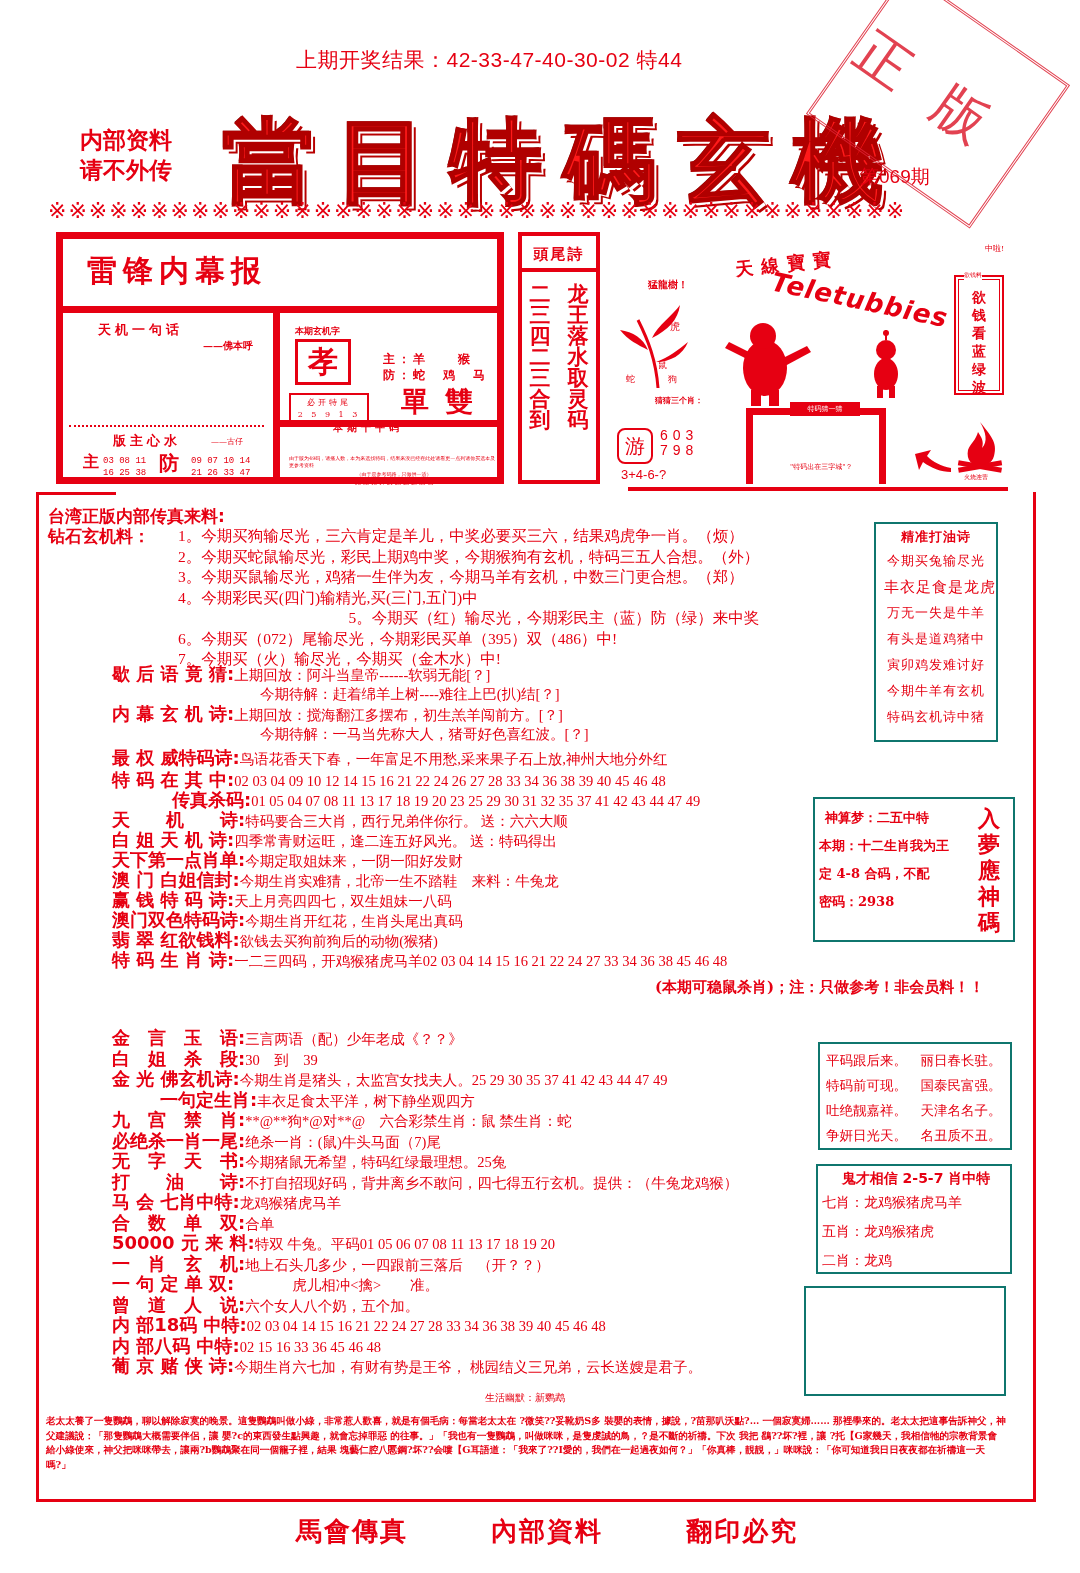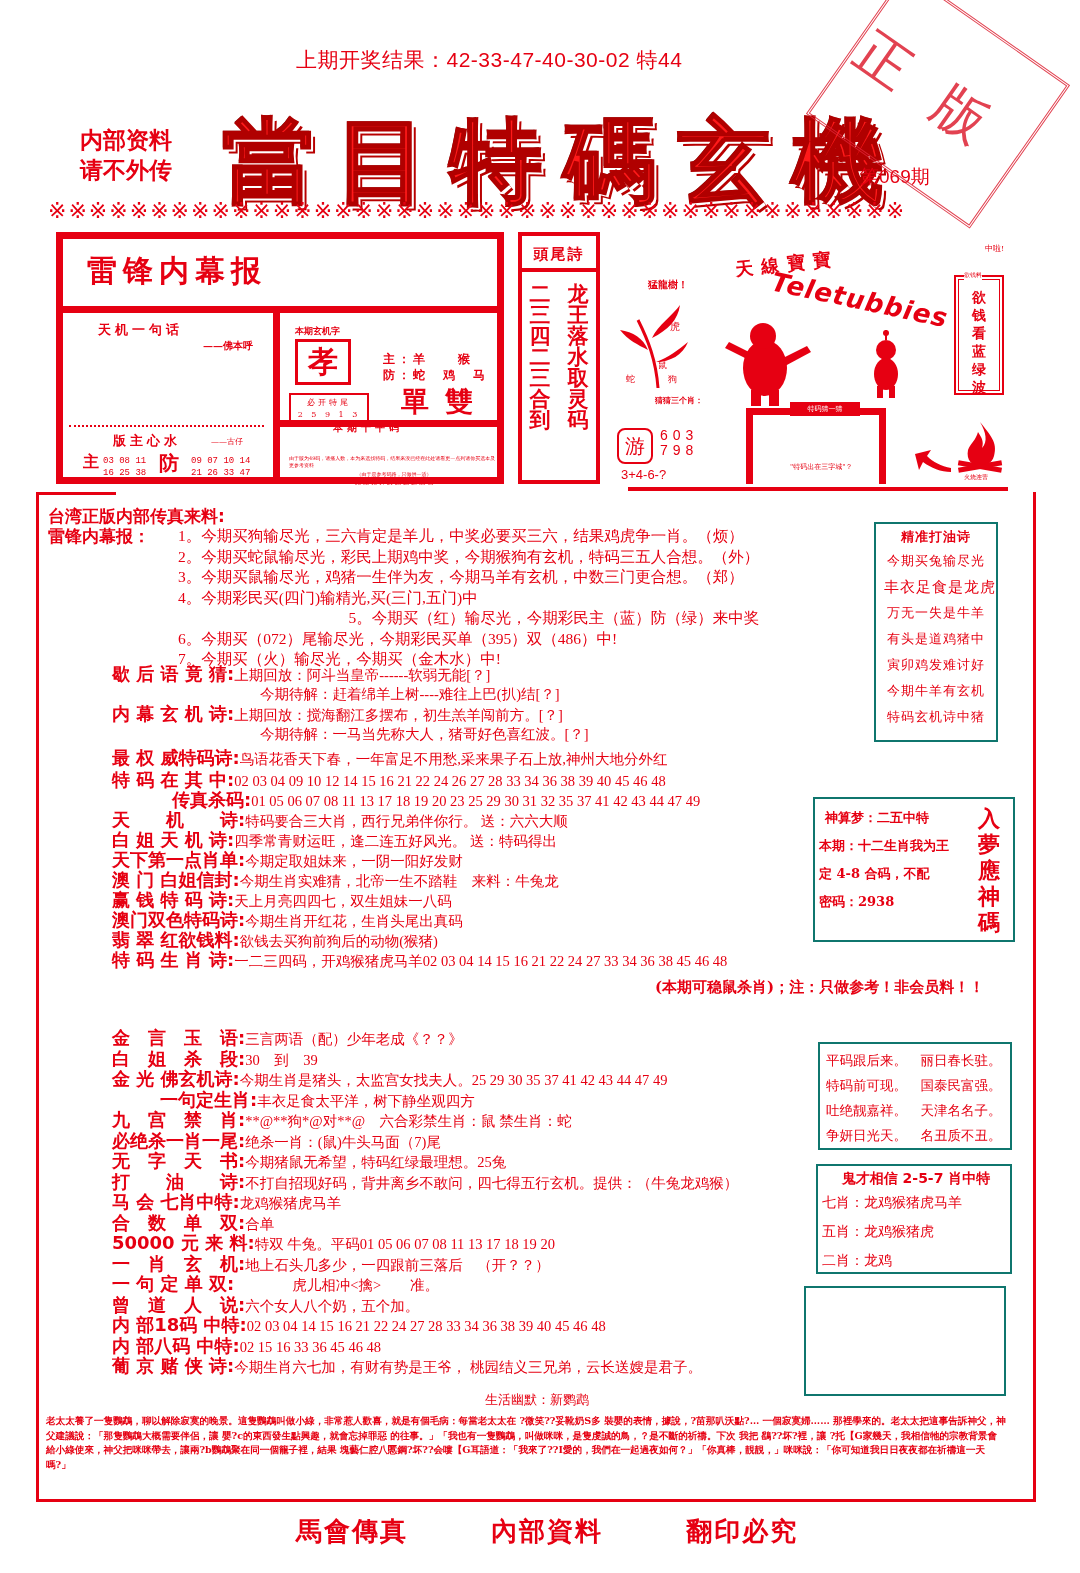--- a/index.html
+++ b/index.html
@@ -72,21 +72,21 @@
   .line { position:absolute; white-space:nowrap; font-size:15px; line-height:20px; }
   .lbl { font-weight:bold; font-size:18px; letter-spacing:0; display:inline-block; font-family:"DejaVu Sans", sans-serif; }
   .val { font-size:14.5px; font-family:"Liberation Serif", "DejaVu Serif", serif; }
   .hdr { font-size:17px; font-weight:bold; font-family:"DejaVu Sans", sans-serif; }
   .item { font-size:15.5px; font-family:"Liberation Serif", serif; }
 
   .side-box { position:absolute; border:2px solid #0f766e; background:#fff; }
   .poem-line { font-size:15px; line-height:26px; letter-spacing:1px; text-align:center; font-family:"Liberation Serif", serif; }
 
   .notice { left: 655px; top: 978px; font-size: 15px; font-weight: bold; }
-  .humor-title { left: 485px; top: 1391px; font-size: 13px; }
+  .humor-title { left: 485px; top: 1391px; font-size: 10px; }
   .humor { left: 46px; top: 1414px; width: 960px; font-size: 9.6px; line-height: 14.5px; font-weight: bold; }
   .footer { left: 296px; top: 1514px; font-size: 26px; font-weight: bold; letter-spacing: 2px; word-spacing: 0; }
   .footer span { margin-right: 72px; }
 </style>
 </head>
 <body>
 
 <div class="abs last-result">上期开奖结果：42-33-47-40-30-02 特44</div>
 <div class="abs internal">
   <div>内部资料</div>
@@ -197,21 +197,21 @@
   <text x="14" y="59" font-size="6" fill="#e60012">火烧连营</text>
 </svg>
 <svg class="abs" style="left:915px;top:448px;width:38px;height:26px;" viewBox="0 0 38 26">
   <path d="M36 20 C26 18 18 14 12 8 L16 2 L0 6 L4 22 L8 14 C16 20 26 24 36 24Z" fill="#e60012"></path>
 </svg>
 <div class="abs divider-top"></div>
 
 <div class="abs main-box"></div>
 
 <div class="abs line hdr" style="left:48px;top:506px;">台湾正版内部传真来料:</div>
-<div class="abs line hdr" style="left:48px;top:526px;">雷锋内幕报：</div>
+<div class="abs line hdr" style="left:48px;top:526px;">钻石玄机料：</div>
 <div class="abs" style="left:178px;top:526px;">
   <div class="line item" style="position:relative;height:20.5px;">1。今期买狗输尽光，三六肯定是羊儿，中奖必要买三六，结果鸡虎争一肖。（烦）</div>
   <div class="line item" style="position:relative;height:20.5px;">2。今期买蛇鼠输尽光，彩民上期鸡中奖，今期猴狗有玄机，特码三五人合想。（外）</div>
   <div class="line item" style="position:relative;height:20.5px;">3。今期买鼠输尽光，鸡猪一生伴为友，今期马羊有玄机，中数三门更合想。（郑）</div>
   <div class="line item" style="position:relative;height:20.5px;">4。今期彩民买(四门)输精光,买(三门,五门)中</div>
   <div class="line item" style="position:relative;height:20.5px;text-align:right;">5。今期买（红）输尽光，今期彩民主（蓝）防（绿）来中奖</div>
   <div class="line item" style="position:relative;height:20.5px;">6。今期买（072）尾输尽光，今期彩民买单（395）双（486）中!</div>
   <div class="line item" style="position:relative;height:20.5px;">7。今期买（火）输尽光，今期买（金木水）中!</div>
 </div>
 
@@ -226,21 +226,21 @@
   <div class="poem-line" style="font-size:13px;">特码玄机诗中猪</div>
 </div>
 
 <div class="abs" style="left:112px;top:664px;">
   <div class="line" style="position:relative;height:20px;"><span class="lbl">歇 后 语 竟 猜:</span><span class="val">上期回放：阿斗当皇帝------软弱无能[？]</span></div>
   <div class="line" style="position:relative;height:20px;padding-left:148px;"><span class="val">今期待解：赶着绵羊上树----难往上巴(扒)结[？]</span></div>
   <div class="line" style="position:relative;height:20px;"><span class="lbl">内 幕 玄 机 诗:</span><span class="val">上期回放：搅海翻江多摆布，初生羔羊闯前方。[？]</span></div>
   <div class="line" style="position:relative;height:20px;padding-left:148px;"><span class="val">今期待解：一马当先称大人，猪哥好色喜红波。[？]</span></div>
   <div class="line" style="position:relative;height:22px;margin-top:4px;"><span class="lbl">最 权 威特码诗:</span><span class="val">鸟语花香天下春，一年富足不用愁,采来果子石上放,神州大地分外红</span></div>
   <div class="line" style="position:relative;height:20px;"><span class="lbl">特 码 在 其 中:</span><span class="val">02 03 04 09 10 12 14 15 16 21 22 24 26 27 28 33 34 36 38 39 40 45 46 48</span></div>
-  <div class="line" style="position:relative;height:20px;padding-left:60px;"><span class="lbl">传真杀码:</span><span class="val">01 05 06 07 08 11 13 17 18 19 20 23 25 29 30 31 32 35 37 41 42 43 44 47 49</span></div>
+  <div class="line" style="position:relative;height:20px;padding-left:60px;"><span class="lbl">传真杀码:</span><span class="val">01 05 04 07 08 11 13 17 18 19 20 23 25 29 30 31 32 35 37 41 42 43 44 47 49</span></div>
   <div class="line" style="position:relative;height:20px;"><span class="lbl">天　　机　　诗:</span><span class="val">特码要合三大肖，西行兄弟伴你行。 送：六六大顺</span></div>
   <div class="line" style="position:relative;height:20px;"><span class="lbl">白 姐 天 机 诗:</span><span class="val">四季常青财运旺，逢二连五好风光。 送：特码得出</span></div>
   <div class="line" style="position:relative;height:20px;"><span class="lbl">天下第一点肖单:</span><span class="val">今期定取姐妹来，一阴一阳好发财</span></div>
   <div class="line" style="position:relative;height:20px;"><span class="lbl">澳 门 白姐信封:</span><span class="val">今期生肖实难猜，北帝一生不踏鞋　来料：牛兔龙</span></div>
   <div class="line" style="position:relative;height:20px;"><span class="lbl">赢 钱 特 码 诗:</span><span class="val">天上月亮四四七，双生姐妹一八码</span></div>
   <div class="line" style="position:relative;height:20px;"><span class="lbl">澳门双色特码诗:</span><span class="val">今期生肖开红花，生肖头尾出真码</span></div>
   <div class="line" style="position:relative;height:20px;"><span class="lbl">翡 翠 红欲钱料:</span><span class="val">欲钱去买狗前狗后的动物(猴猪)</span></div>
   <div class="line" style="position:relative;height:20px;"><span class="lbl">特 码 生 肖 诗:</span><span class="val">一二三四码，开鸡猴猪虎马羊02 03 04 14 15 16 21 22 24 27 33 34 36 38 45 46 48</span></div>
 </div>
 

